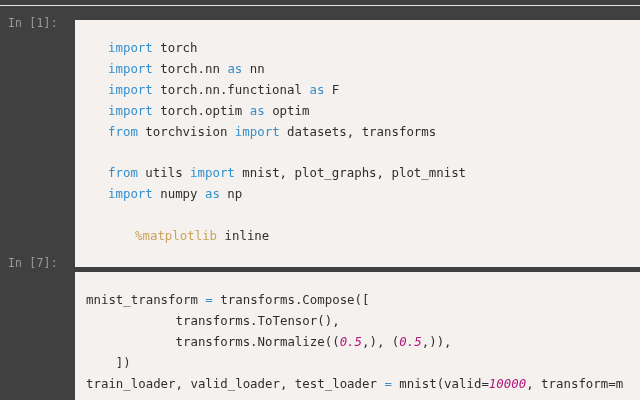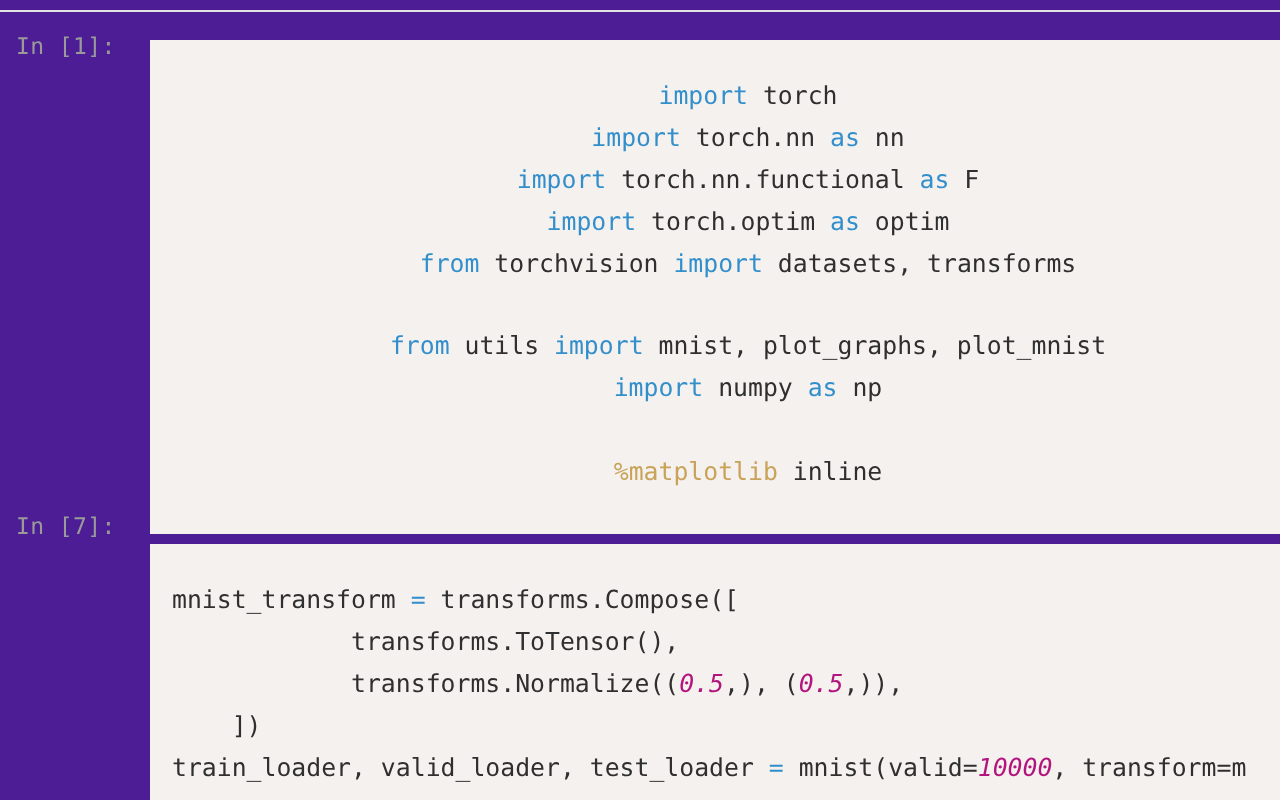--- a/index.html
+++ b/index.html
@@ -12,21 +12,21 @@
     height: 400px;
     overflow: hidden;
     font-family: "Liberation Sans", sans-serif;
     -webkit-font-smoothing: antialiased;
   }
 
   #notebook {
     position: relative;
     width: 640px;
     height: 400px;
-    background: #4c1d95;
+    background: #404040;
     overflow: hidden;
   }
 
   
   .top-rule {
     position: absolute;
     left: 0;
     top: 5px;
     width: 640px;
     height: 1px;
@@ -75,33 +75,33 @@
     display: block;
     height: 20.8px;
     white-space: pre;
     overflow: hidden;
   }
 
   
   .k   { color: #338fcc; }   
   .op  { color: #338fcc; }   
   .num { color: #b3157e; font-style: italic; }   
-  .mag { color: #c9a35a; }   
+  .mag { color: #c9a35a; margin-left: 27px; }   
   .id  { color: #2f2f2f; }   
 </style>
 </head>
 <body>
 
 <div id="notebook">
 
   <div class="top-rule"></div>
 
   <div class="cell" style="top:16px;" id="cell-0">
     <div class="prompt">In [1]:</div>
-    <div class="cell-body" style="top:4px; height:247px;text-align:center;">
+    <div class="cell-body" style="top:4px; height:247px;">
       <pre class="code" id="code-0" style="padding-left: 33px; padding-top: 6px;"><span class="ln"><span class="k">import</span><span class="id"> torch</span></span><span class="ln"><span class="k">import</span><span class="id"> torch.nn </span><span class="k">as</span><span class="id"> nn</span></span><span class="ln"><span class="k">import</span><span class="id"> torch.nn.functional </span><span class="k">as</span><span class="id"> F</span></span><span class="ln"><span class="k">import</span><span class="id"> torch.optim </span><span class="k">as</span><span class="id"> optim</span></span><span class="ln"><span class="k">from</span><span class="id"> torchvision </span><span class="k">import</span><span class="id"> datasets, transforms</span></span><span class="ln">&nbsp;</span><span class="ln"><span class="k">from</span><span class="id"> utils </span><span class="k">import</span><span class="id"> mnist, plot_graphs, plot_mnist</span></span><span class="ln"><span class="k">import</span><span class="id"> numpy </span><span class="k">as</span><span class="id"> np</span></span><span class="ln">&nbsp;</span><span class="ln"><span class="mag">%matplotlib</span><span class="id"> inline</span></span></pre>
     </div>
   </div>
 
   <div class="cell" style="top:256px;" id="cell-1">
     <div class="prompt">In [7]:</div>
     <div class="cell-body" style="top:16px; height:134px;">
       <pre class="code" id="code-1" style="padding-left: 11px; padding-top: 6px;"><span class="ln"><span class="id">mnist_transform </span><span class="op">=</span><span class="id"> transforms.Compose([</span></span><span class="ln"><span class="id">            transforms.ToTensor(),</span></span><span class="ln"><span class="id">            transforms.Normalize((</span><span class="num">0.5</span><span class="id">,), (</span><span class="num">0.5</span><span class="id">,)),</span></span><span class="ln"><span class="id">    ])</span></span><span class="ln"><span class="id">train_loader, valid_loader, test_loader </span><span class="op">=</span><span class="id"> mnist(valid=</span><span class="num">10000</span><span class="id">, transform=m</span></span></pre>
     </div>
   </div>

